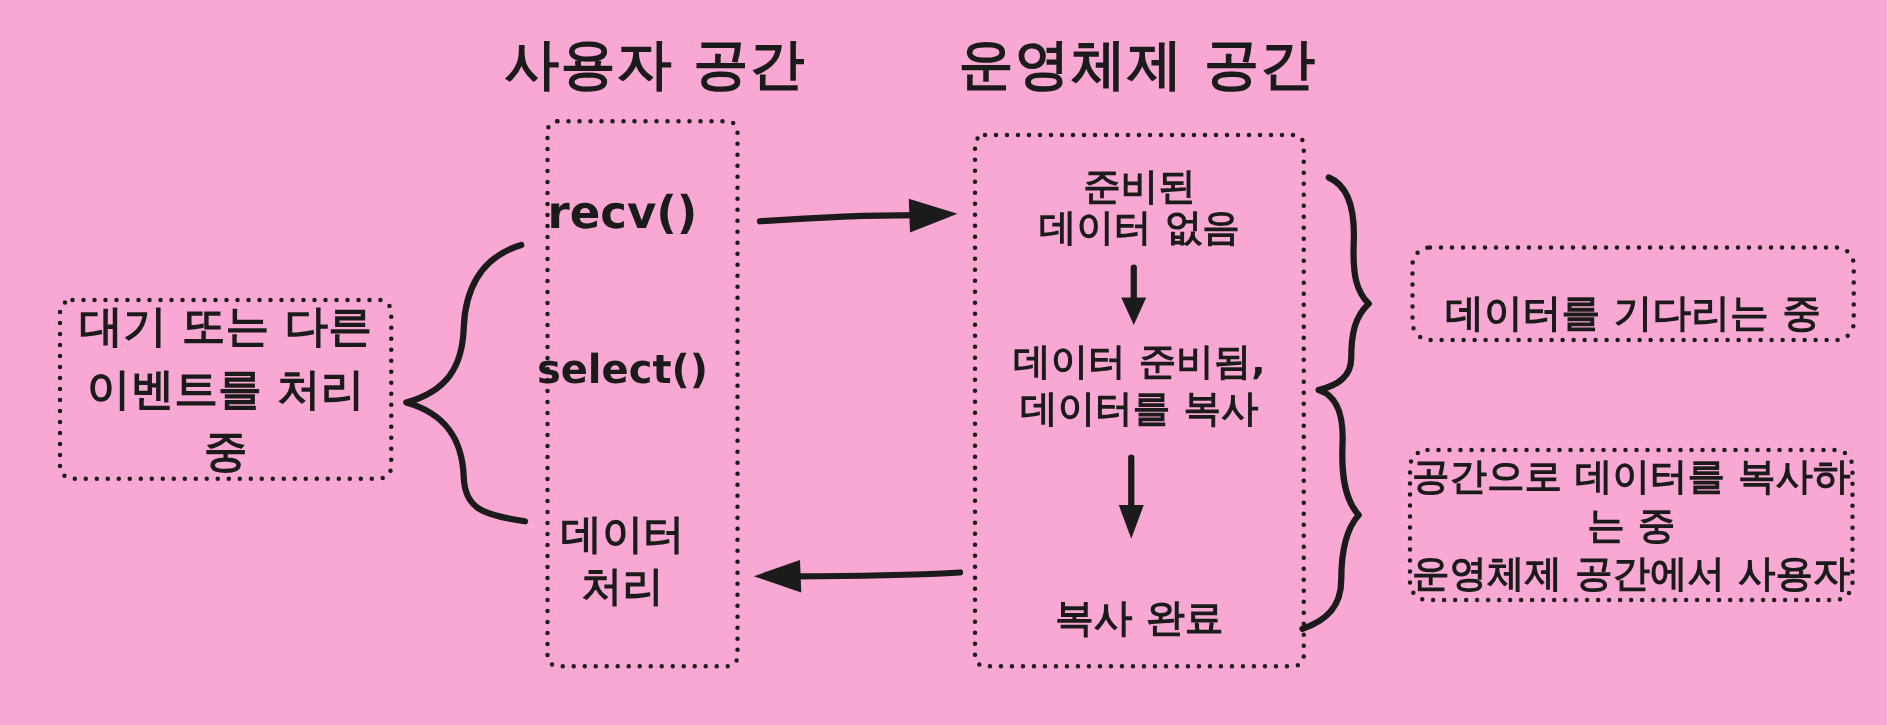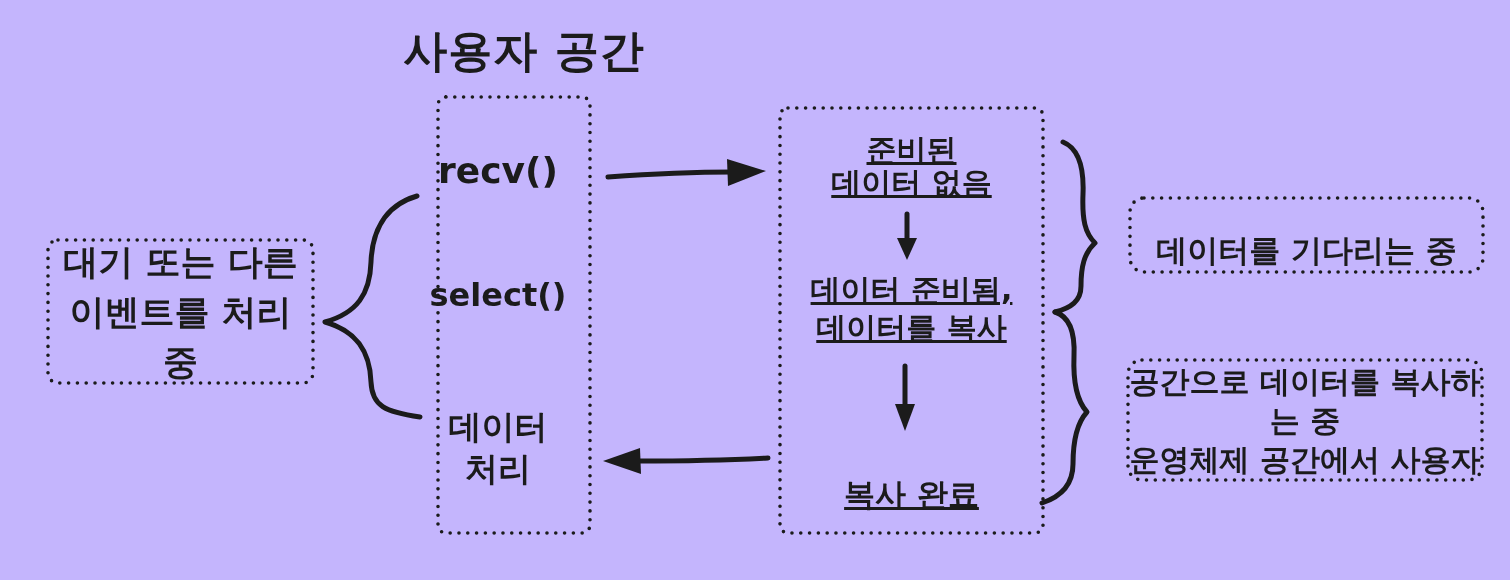--- a/index.html
+++ b/index.html
@@ -1,33 +1,33 @@
 <!DOCTYPE html>
 <html><head>
 <meta charset="utf-8">
 <style>
   html,body{margin:0;padding:0;background:#ffffff;}
   .canvas{
     position:relative;
     width:1510px;height:580px;
-    background:#c4b5fd;
+    background:#f9a8d4;
     overflow:hidden;
     font-family:"DejaVu Sans","Liberation Sans",sans-serif;
     color:#1b1b1b;
   }
   .strokes{position:absolute;left:0;top:0;width:1510px;height:580px;}
   .txt{position:absolute;text-align:center;font-weight:bold;color:#1b1b1b;white-space:nowrap;}
   .hdr{font-size:44px;letter-spacing:1px;transform:translateX(-50%);}
   .note{display:flex;flex-direction:column;align-items:center;justify-content:center;white-space:normal;}
   .left-note{left:48px;top:240px;width:265px;height:143px;font-size:35px;line-height:50px;}
   .col-label{left:422px;width:152px;}
   .recv{top:150px;font-size:36px;font-weight:bold;}
   .select{top:276px;font-size:32px;text-align:center;}
   .process{top:406px;font-size:33px;line-height:42px;}
-  .os-label{left:780px;width:263px;text-decoration:underline;}
+  .os-label{left:780px;width:263px;}
   .step1{top:133px;font-size:30px;line-height:33px;}
   .step2{top:271px;font-size:30px;line-height:38px;text-align:center;}
   .step3{top:446px;font-size:31px;margin-top:28px;}
   .wait-note{left:1130px;top:198px;width:353px;height:74px;font-size:31px;justify-content:flex-end;}
   .copy-note{left:1128px;top:360px;width:354px;height:120px;font-size:30px;line-height:39px;}
 </style>
 </head>
 <body>
 
 <div class="canvas">
@@ -61,20 +61,21 @@
       <path d="M 907 214 L 907 241" stroke="#1b1b1b" stroke-width="5" fill="none" stroke-linecap="round"></path>
       <polygon points="897,238 917,238 907,260" fill="#1b1b1b"></polygon>
     </g>
     <g>
       <path d="M 905 366 L 905 407" stroke="#1b1b1b" stroke-width="5" fill="none" stroke-linecap="round"></path>
       <polygon points="895,404 915,404 905,431" fill="#1b1b1b"></polygon>
     </g>
   </svg>
 
   <div class="txt hdr" style="left:524px;top:22px;">사용자 공간</div>
+  <div class="txt hdr" style="left:910px;top:22px;">운영체제 공간</div>
 
   <div class="txt note left-note">
     <div>대기 또는 다른</div>
     <div>이벤트를 처리 중</div>
   </div>
 
   <div class="txt col-label recv">recv()</div>
   <div class="txt col-label select">select()</div>
   <div class="txt note col-label process">
     <div>데이터</div>

